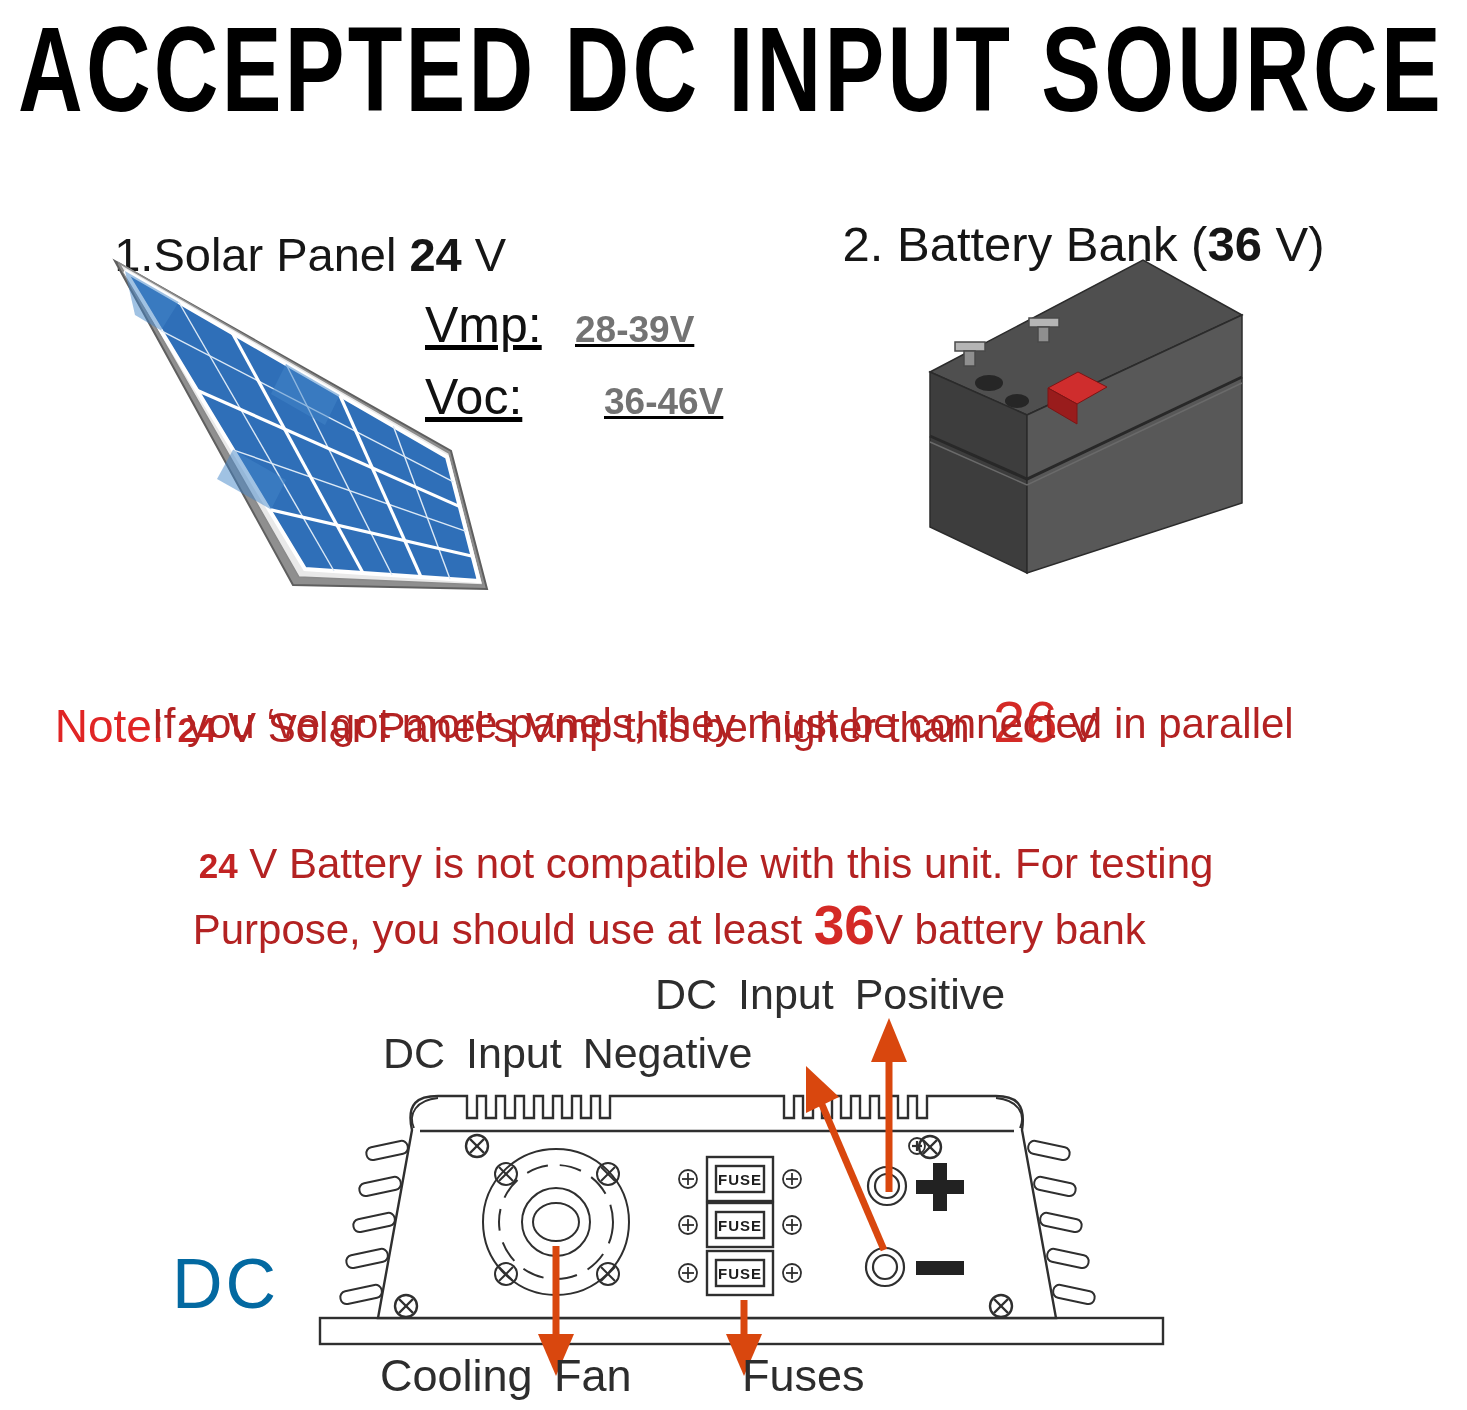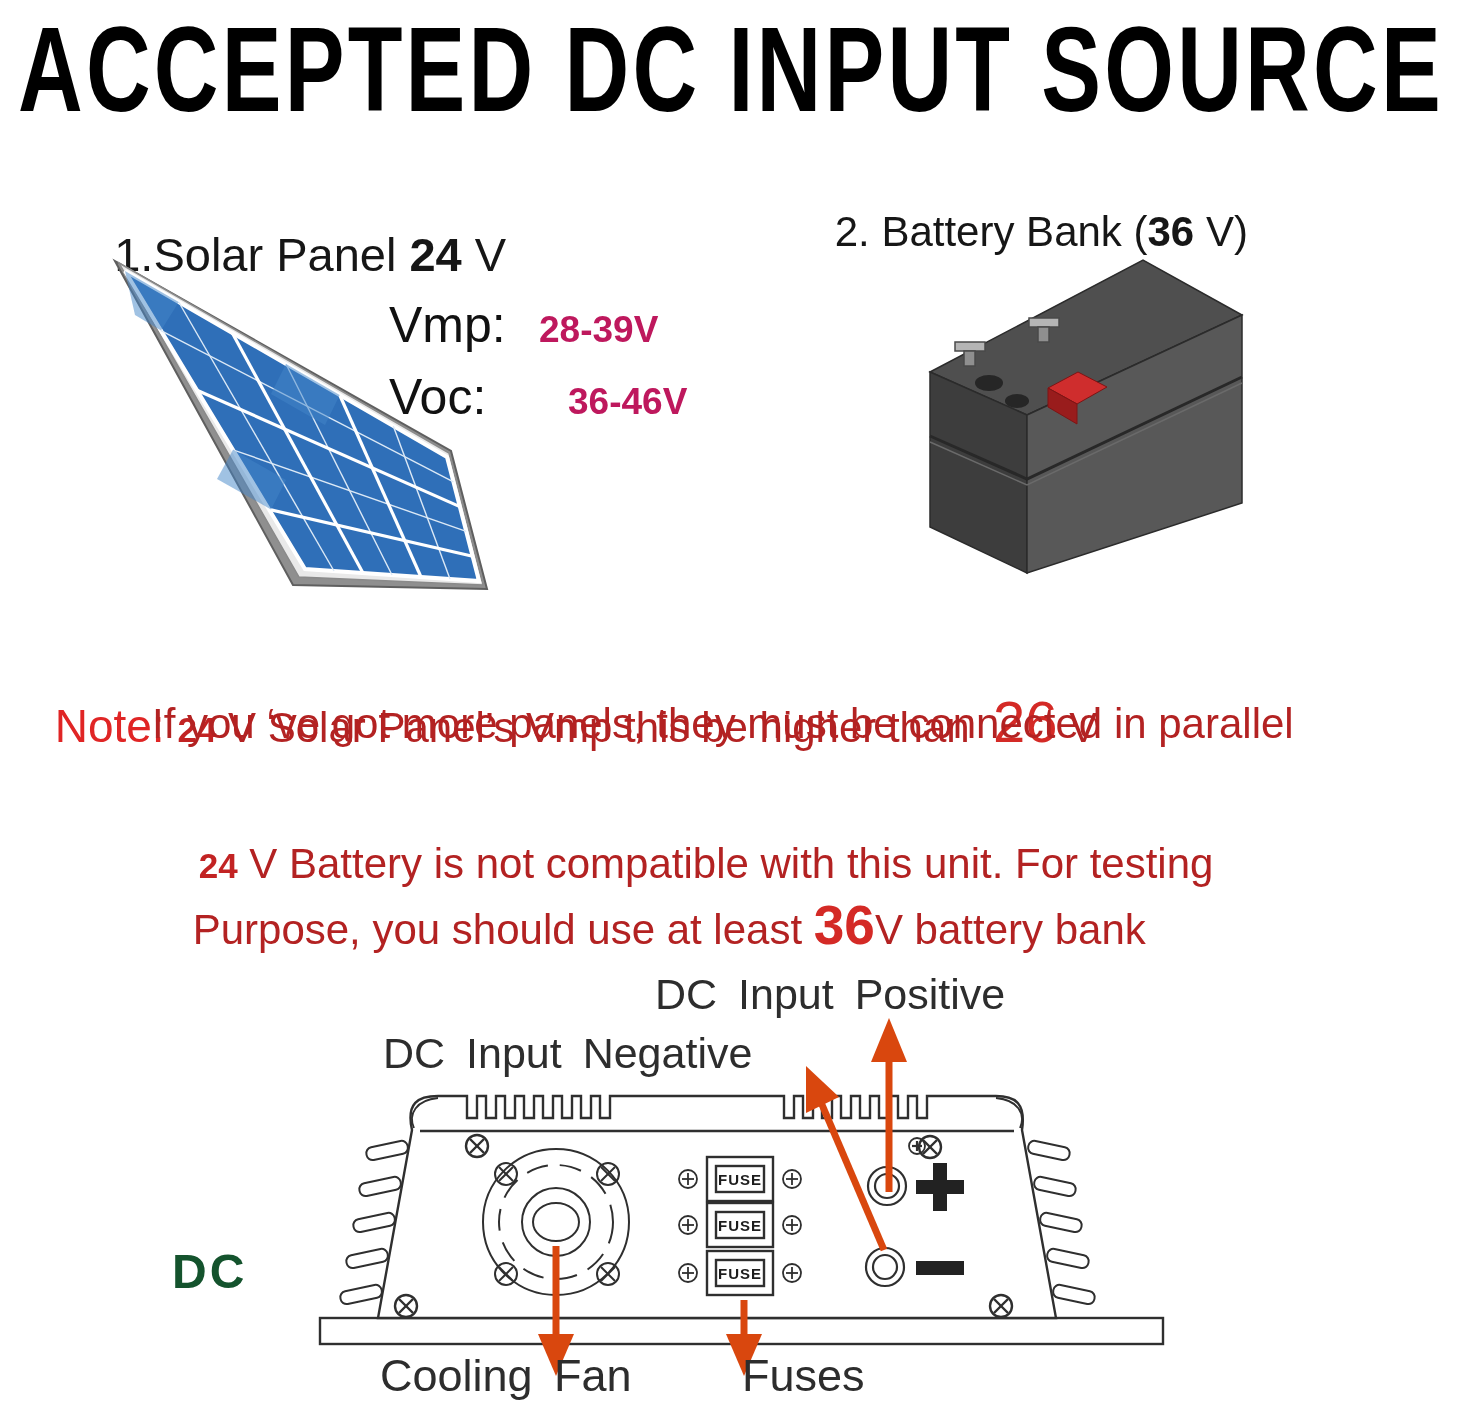--- a/index.html
+++ b/index.html
@@ -13,45 +13,45 @@
     font-size:112px; font-weight:bold; color:#000;
     letter-spacing:4px; white-space:pre;
     transform:scale(0.80,1.08); transform-origin:left top;
   }
 
   
   .heading { position:absolute; color:#161616; white-space:pre; }
   .heading .num  { font-weight:normal; }
   .heading .bold { font-weight:bold; }
   #solar-heading   { left:62px;  top:172px; font-size:47px; }
-  #battery-heading { left:788px; top:160px; font-size:42px; }
-
-  
-  .spec-block { position:absolute; left:389px; top:296px; }
+  #battery-heading { left:788px; top:160px; font-size:49px; }
+
+  
+  .spec-block { position:absolute; left:425px; top:296px;text-decoration:underline; }
   .spec-row { display:flex; align-items:baseline; margin-bottom:14px; }
   .spec-label { font-size:50px; color:#111; width:150px; }
-  .spec-value { font-size:37px; font-weight:bold; color:#be185d; }
+  .spec-value { font-size:37px; font-weight:bold; color:#737373; }
   .spec-row.voc .spec-value { margin-left:29px; }
 
   
   .note-line { position:absolute; white-space:pre-wrap; color:#b32222; }
   .nl1 { left:8px;   top:640px; font-size:42px; }
   .nl2 { left:152px; top:700px; font-size:42px; }
   .nl3 { left:152px; top:792px; font-size:42px; }
   .nl4 { left:146px; top:845px; font-size:42px; }
   .note-word  { font-size:46px; color:#e02525; }
   .small-num  { font-size:35px; font-weight:bold; color:#c22323; }
   .big-num    { font-size:58px; font-weight:normal; color:#d42a26; }
   .big-num-36 { font-size:55px; font-weight:bold; color:#d42a26; }
 
   
   .diag-label { position:absolute; color:#2d2d2d; word-spacing:9px; }
   #lbl-positive { left:655px; top:970px;  font-size:43px; }
   #lbl-negative { left:383px; top:1029px; font-size:43px; }
-  #lbl-dc       { left:172px; top:1244px; font-size:48px; font-weight:700; letter-spacing:3px; color:#14532d; }
+  #lbl-dc       { left:172px; top:1244px; font-size:70px; font-weight:400; letter-spacing:3px; color:#0369a1; }
   #lbl-fan      { left:380px; top:1350px; font-size:45px; }
   #lbl-fuses    { left:742px; top:1350px; font-size:45px; }
 
   svg { position:absolute; }
   .fuse-text { font:bold 15px "Liberation Sans", sans-serif; fill:#1d1d1d; letter-spacing:1px; }
 </style>
 </head>
 <body>
 
 <div class="page">

